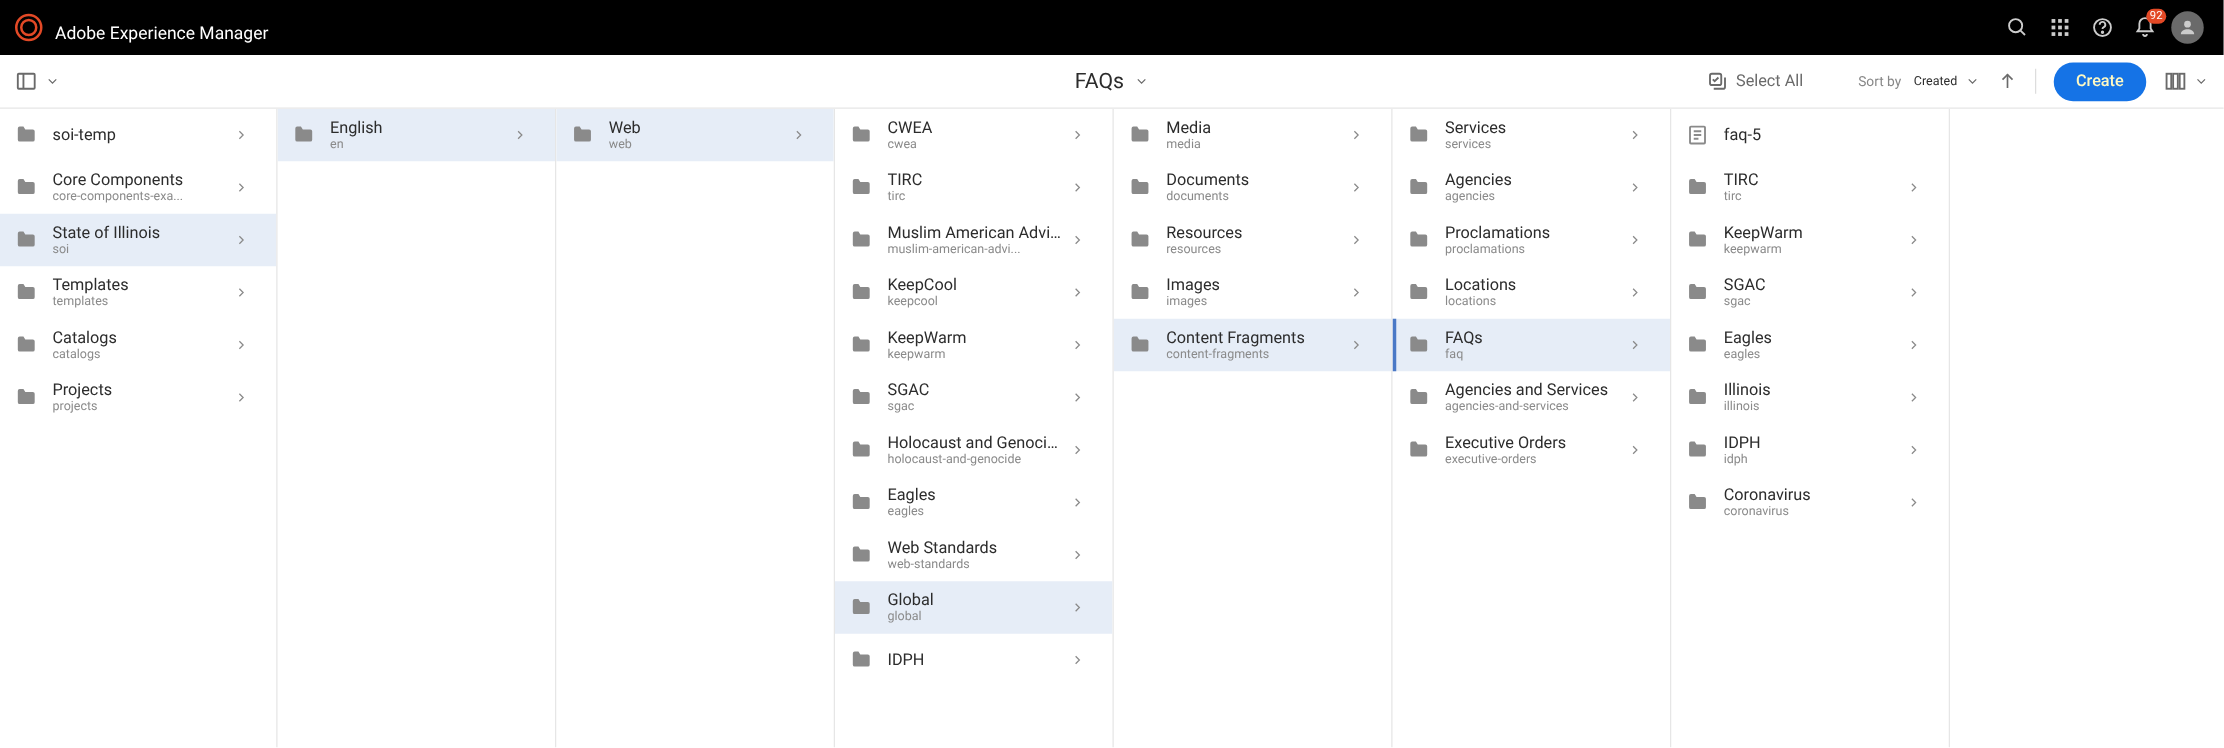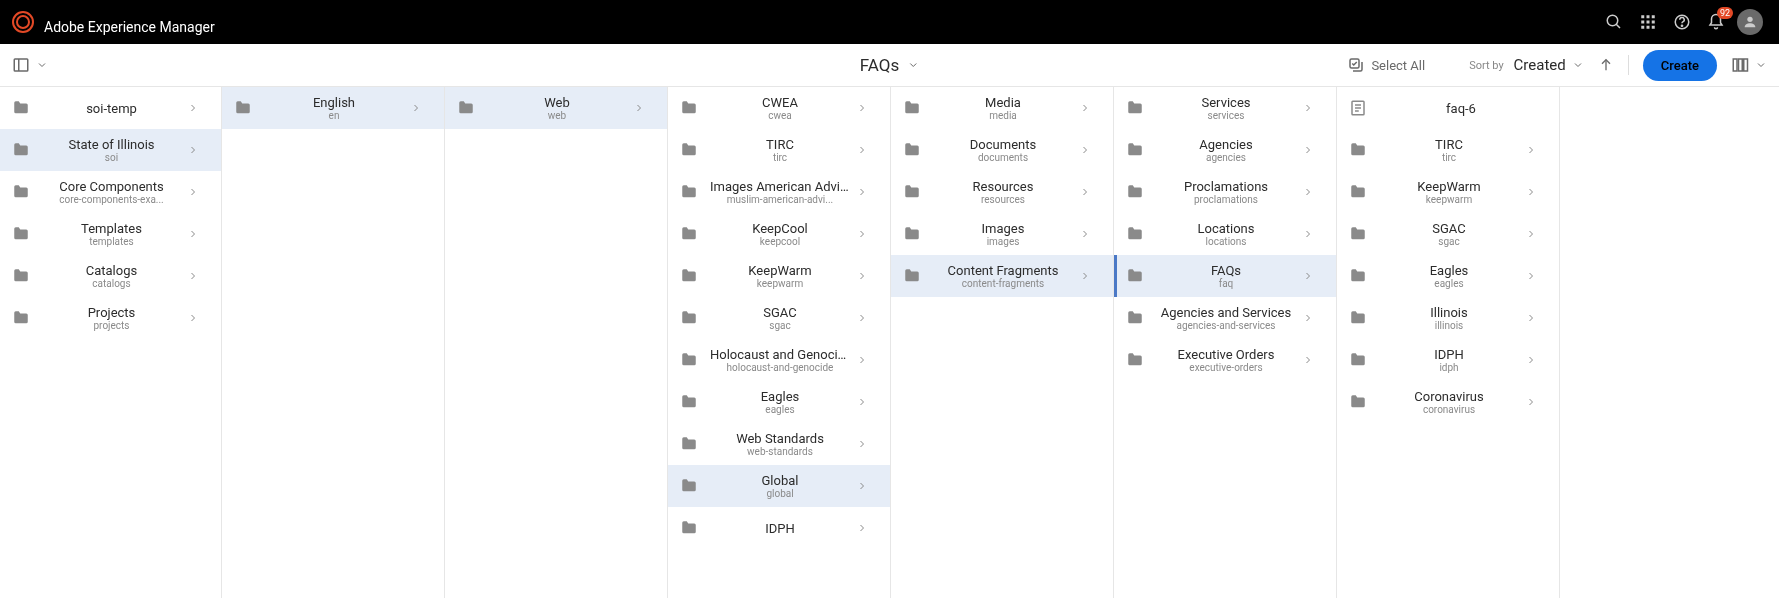--- a/index.html
+++ b/index.html
@@ -15,30 +15,30 @@
   .hdr-icon.bell::after { content: attr(data-badge); position:absolute; top:2px; right:0px; background:#e34926; color:#fff; font-size:9px; padding:1px 3px; border-radius:7px; }
   .avatar-circle { width:26px;height:26px;border-radius:50%;background:#6a6a6a;display:flex;align-items:center;justify-content:center; }
 
   
   .toolbar { height: 43px; background: #fff; display: flex; align-items: center; padding: 0 12px; border-bottom: 1px solid #e6e6e6; }
   .rail-toggle { display:flex;align-items:center;gap:6px;cursor:pointer;color:#6a6a6a; }
   .toolbar-spacer { flex:1; }
   .crumb-title { position:absolute; left:50%; transform:translateX(-50%); font-size:17px; display:flex; align-items:center; gap:8px; color:#2c2c2c; cursor:pointer; }
   .tb-right { display:flex; align-items:center; gap:14px; }
   .tb-btn { display:flex;align-items:center;gap:6px;color:#6a6a6a;cursor:pointer;font-size:13px; }
-  .tb-btn.create { background:#1573e6; color:#000000; padding:8px 18px; border-radius:16px; font-weight:500; }
+  .tb-btn.create { background:#1573e6; color:#fef9c3; padding:8px 18px; border-radius:16px; font-weight:500; }
   .tb-sep { width:1px; height:20px; background:#ddd; }
   .sortby-label{font-size:11px;color:#888;margin-right:4px;margin-left:30px;}
 
   
   .cols { display:flex; height: calc(598px - 44px - 43px); }
   .col { width: 222px; border-right: 1px solid #e6e6e6; overflow-y: auto; flex-shrink:0; }
   .col.w2 { width: 223px; }
 
-  .row { display:flex; align-items:center; height:42px; padding:0 16px 0 0; cursor:pointer; position:relative;text-align:center; }
+  .row { display:flex; align-items:center; height:42px; padding:0 16px 0 0; cursor:pointer; position:relative; }
   .row.selected { background:#e6edf7; }
   .row.active { background:#e6edf7; }
   .row.active::before { content:""; position:absolute; left:0; top:0; bottom:0; width:3px; background:#4b79c6; }
   .thumb { width:42px; display:flex;align-items:center;justify-content:center;color:#8a8a8a;flex-shrink:0; }
   .rowtext { flex:1; overflow:hidden; }
   .rowtitle { font-size:13px; color:#2c2c2c; white-space:nowrap; overflow:hidden; text-overflow:ellipsis; }
   .rowsub { font-size:10px; color:#8a8a8a; white-space:nowrap; overflow:hidden; text-overflow:ellipsis; }
   .chev { color:#8a8a8a; padding:0 6px; }
 
   
@@ -120,21 +120,21 @@
     <div class="tb-btn">
       <svg class="ico18" viewBox="0 0 24 24" fill="none" stroke="#6a6a6a" stroke-width="2">
           <rect x="4" y="4" width="12" height="12" rx="2"></rect>
           <path d="M8 20h10a2 2 0 0 0 2-2V8"></path>
           <path d="M7 10l2 2 4-4"></path>
         </svg>
       <span>Select All</span>
     </div>
     <div class="tb-btn">
       <span class="sortby-label">Sort by</span>
-      <span style="font-size:15px;color:#2c2c2c;">Created</span>
+      <span style="font-size:10px;color:#2c2c2c;">Created</span>
       <svg class="ico12" viewBox="0 0 24 24" fill="none" stroke="#6a6a6a" stroke-width="2">
           <polyline points="6 9 12 15 18 9"></polyline>
         </svg>
     </div>
     <div class="tb-btn">
       <svg class="ico16" viewBox="0 0 24 24" fill="none" stroke="#6a6a6a" stroke-width="2">
           <line x1="12" y1="20" x2="12" y2="4"></line>
           <polyline points="6 10 12 4 18 10"></polyline>
         </svg>
     </div>
@@ -165,20 +165,36 @@
         </div>
         <div class="rowtext">
           <div class="rowtitle">soi-temp</div>
         </div>
         <div class="chev">
           <svg class="ico12" viewBox="0 0 24 24" fill="none" stroke="#8a8a8a" stroke-width="2">
             <polyline points="9 6 15 12 9 18"></polyline>
           </svg>
         </div>
       </div>
+      <div class="row">
+        <div class="thumb">
+          <svg class="ico18" viewBox="0 0 24 24" fill="#8a8a8a">
+            <path d="M3 5a2 2 0 0 1 2-2h4l2 3h8a2 2 0 0 1 2 2v9a2 2 0 0 1-2 2H5a2 2 0 0 1-2-2z"></path>
+          </svg>
+        </div>
+        <div class="rowtext">
+          <div class="rowtitle">Core Components</div>
+          <div class="rowsub">core-components-exa...</div>
+        </div>
+        <div class="chev">
+          <svg class="ico12" viewBox="0 0 24 24" fill="none" stroke="#8a8a8a" stroke-width="2">
+            <polyline points="9 6 15 12 9 18"></polyline>
+          </svg>
+        </div>
+      </div>
       <div class="row selected">
         <div class="thumb">
           <svg class="ico18" viewBox="0 0 24 24" fill="#8a8a8a">
             <path d="M3 5a2 2 0 0 1 2-2h4l2 3h8a2 2 0 0 1 2 2v9a2 2 0 0 1-2 2H5a2 2 0 0 1-2-2z"></path>
           </svg>
         </div>
         <div class="rowtext">
           <div class="rowtitle">State of Illinois</div>
           <div class="rowsub">soi</div>
         </div>
@@ -188,36 +204,20 @@
           </svg>
         </div>
       </div>
       <div class="row">
         <div class="thumb">
           <svg class="ico18" viewBox="0 0 24 24" fill="#8a8a8a">
             <path d="M3 5a2 2 0 0 1 2-2h4l2 3h8a2 2 0 0 1 2 2v9a2 2 0 0 1-2 2H5a2 2 0 0 1-2-2z"></path>
           </svg>
         </div>
         <div class="rowtext">
-          <div class="rowtitle">Core Components</div>
-          <div class="rowsub">core-components-exa...</div>
-        </div>
-        <div class="chev">
-          <svg class="ico12" viewBox="0 0 24 24" fill="none" stroke="#8a8a8a" stroke-width="2">
-            <polyline points="9 6 15 12 9 18"></polyline>
-          </svg>
-        </div>
-      </div>
-      <div class="row">
-        <div class="thumb">
-          <svg class="ico18" viewBox="0 0 24 24" fill="#8a8a8a">
-            <path d="M3 5a2 2 0 0 1 2-2h4l2 3h8a2 2 0 0 1 2 2v9a2 2 0 0 1-2 2H5a2 2 0 0 1-2-2z"></path>
-          </svg>
-        </div>
-        <div class="rowtext">
           <div class="rowtitle">Templates</div>
           <div class="rowsub">templates</div>
         </div>
         <div class="chev">
           <svg class="ico12" viewBox="0 0 24 24" fill="none" stroke="#8a8a8a" stroke-width="2">
             <polyline points="9 6 15 12 9 18"></polyline>
           </svg>
         </div>
       </div>
       <div class="row">
@@ -322,21 +322,21 @@
           </svg>
         </div>
       </div>
       <div class="row">
         <div class="thumb">
           <svg class="ico18" viewBox="0 0 24 24" fill="#8a8a8a">
             <path d="M3 5a2 2 0 0 1 2-2h4l2 3h8a2 2 0 0 1 2 2v9a2 2 0 0 1-2 2H5a2 2 0 0 1-2-2z"></path>
           </svg>
         </div>
         <div class="rowtext">
-          <div class="rowtitle">Images American Advi...</div>
+          <div class="rowtitle">Muslim American Advi...</div>
           <div class="rowsub">muslim-american-advi...</div>
         </div>
         <div class="chev">
           <svg class="ico12" viewBox="0 0 24 24" fill="none" stroke="#8a8a8a" stroke-width="2">
             <polyline points="9 6 15 12 9 18"></polyline>
           </svg>
         </div>
       </div>
       <div class="row">
         <div class="thumb">
@@ -666,21 +666,21 @@
       <div class="row">
         <div class="thumb">
           <svg class="ico18" viewBox="0 0 24 24" fill="none" stroke="#8a8a8a" stroke-width="2">
             <rect x="4" y="3" width="16" height="18" rx="1"></rect>
             <line x1="8" y1="8" x2="16" y2="8"></line>
             <line x1="8" y1="12" x2="16" y2="12"></line>
             <line x1="8" y1="16" x2="13" y2="16"></line>
           </svg>
         </div>
         <div class="rowtext">
-          <div class="rowtitle">faq-6</div>
+          <div class="rowtitle">faq-5</div>
         </div>
       </div>
       <div class="row">
         <div class="thumb">
           <svg class="ico18" viewBox="0 0 24 24" fill="#8a8a8a">
             <path d="M3 5a2 2 0 0 1 2-2h4l2 3h8a2 2 0 0 1 2 2v9a2 2 0 0 1-2 2H5a2 2 0 0 1-2-2z"></path>
           </svg>
         </div>
         <div class="rowtext">
           <div class="rowtitle">TIRC</div>

